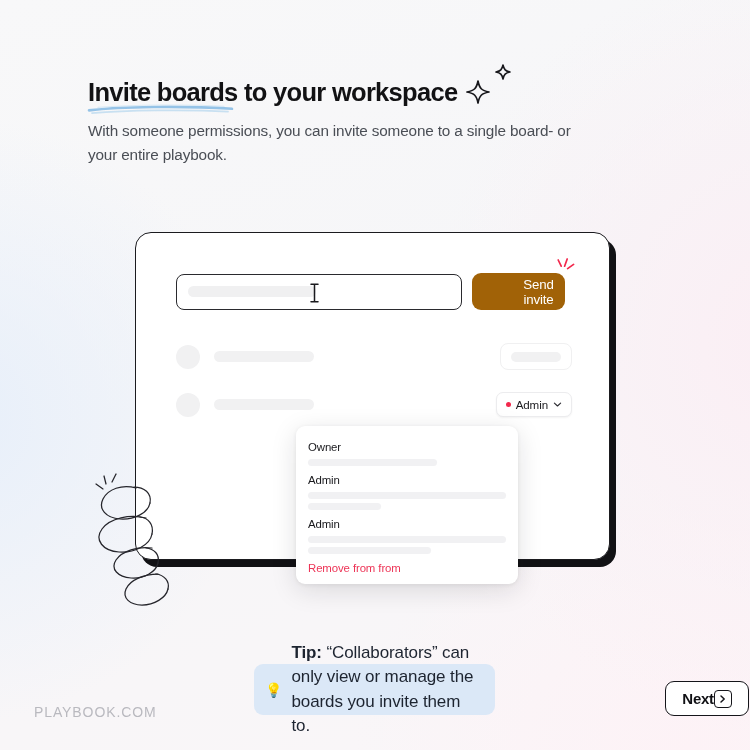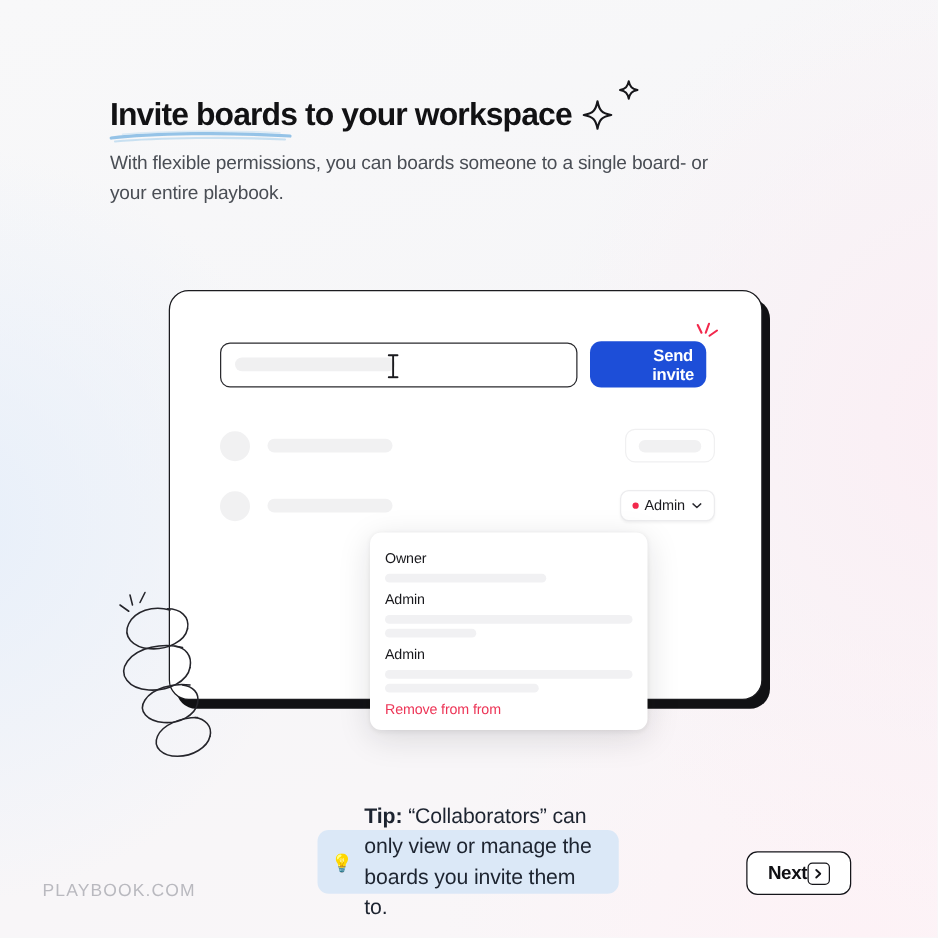--- a/index.html
+++ b/index.html
@@ -141,24 +141,24 @@
     left: 132px;
     top: 8px;
     width: 11px;
     height: 20px;
   }
 
   #send-invite-button {
     width: 93px;
     height: 37px;
     border-radius: 9px;
-    background: #1d4ed8;
+    background: #a16207;
     color: #ffffff;
     font-size: 13.3px;
-    font-weight: 700;
+    font-weight: 400;
     letter-spacing: -0.2px;
     display: flex;
     align-items: center;
     justify-content: center;
     border: none;
     cursor: pointer;
     font-family: inherit;
     padding-left: 40px;
   }
 
@@ -327,21 +327,21 @@
     font-size: 17px;
     line-height: 1.43;
     color: #1d2430;
     letter-spacing: -0.1px;
   }
 
   #tip-text b { font-weight: 700; }
 
   #next-button {
     position: absolute;
-    left: 597px;
+    left: 665px;
     top: 681px;
     width: 84px;
     height: 35px;
     border: 1.7px solid #15151a;
     border-radius: 9px;
     background: #fff;
     display: flex;
     align-items: center;
     justify-content: center;
     gap: 0;
@@ -370,21 +370,21 @@
 
 <div id="stage">
 
   <div id="header-block">
     <div id="page-title">Invite boards to your workspace</div>
     <svg id="title-underline" viewBox="0 0 152 13">
       <path d="M3 7.4 C34 3.6, 96 2.6, 146 5.8" fill="none" stroke="#8fc0e6" stroke-width="2.6" stroke-linecap="round" opacity="0.95"></path>
       <path d="M6 10.2 C40 7.2, 100 6.4, 142 8.6" fill="none" stroke="#bcd9ef" stroke-width="1.7" stroke-linecap="round" opacity="0.8"></path>
       <path d="M12 4.4 C48 1.6, 104 1.2, 138 3.4" fill="none" stroke="#cfe4f4" stroke-width="1.2" stroke-linecap="round" opacity="0.7"></path>
     </svg>
-    <div id="page-subtitle">With flexible permissions, you can boards someone to a single board- or your entire playbook.</div>
+    <div id="page-subtitle">With someone permissions, you can invite someone to a single board- or your entire playbook.</div>
   </div>
 
   <svg id="title-sparkles" viewBox="0 0 62 58">
     <path d="M18 48 C19.4 40.6, 21.6 38.4, 29 37 C21.6 35.6, 19.4 33.4, 18 26 C16.6 33.4, 14.4 35.6, 7 37 C14.4 38.4, 16.6 40.6, 18 48 Z" fill="none" stroke="#17171b" stroke-width="1.7" stroke-linejoin="round"></path>
     <path d="M43 24 C44 19.4, 45.4 18, 50 17 C45.4 16, 44 14.6, 43 10 C42 14.6, 40.6 16, 36 17 C40.6 18, 42 19.4, 43 24 Z" fill="none" stroke="#17171b" stroke-width="1.6" stroke-linejoin="round"></path>
   </svg>
 
   <div id="invite-card-wrap">
     <div id="card-shadow"></div>
 

